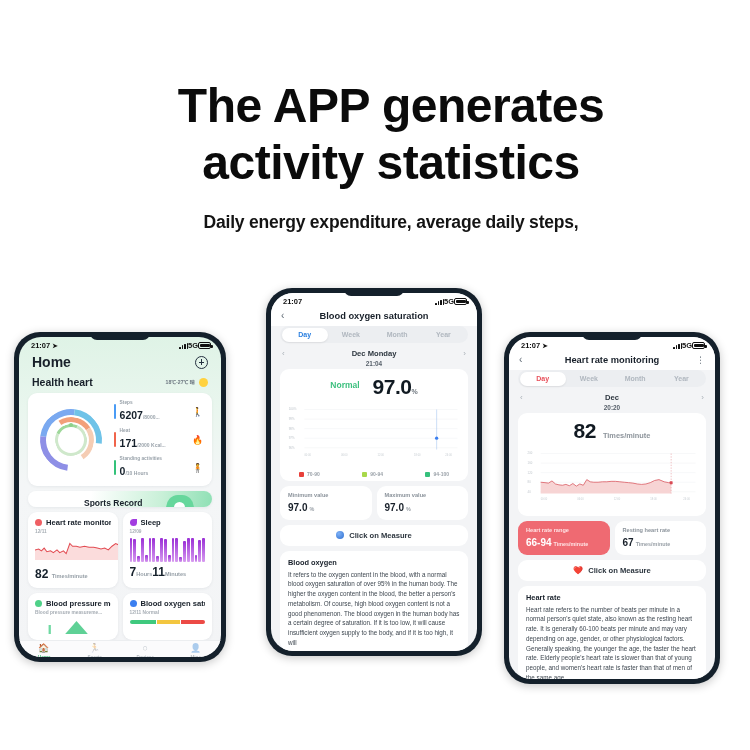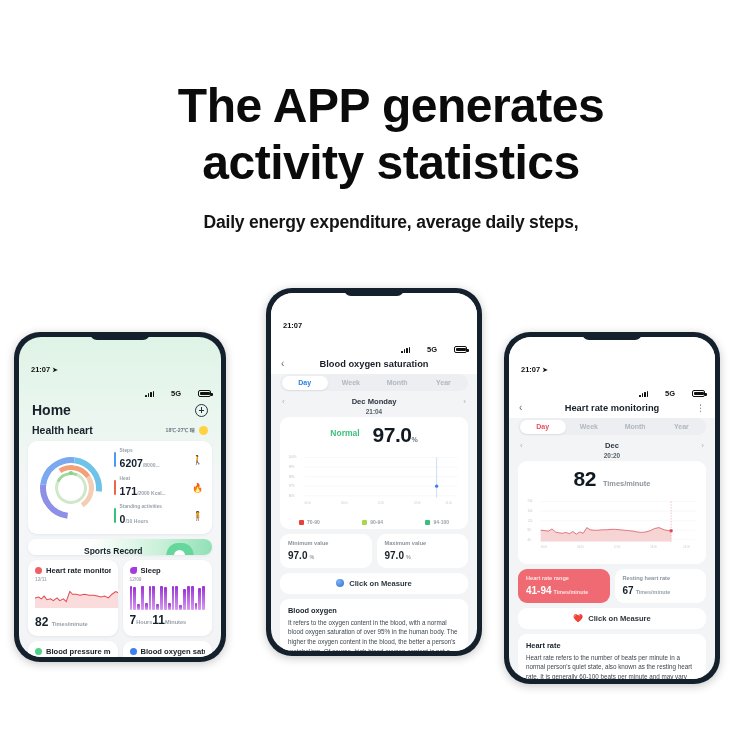--- a/index.html
+++ b/index.html
@@ -55,21 +55,21 @@
     border-radius: 0 0 7px 7px; z-index: 20;
   }
 
   
   .statusbar {
     display: flex; align-items: center; justify-content: space-between;
     padding: 4px 10px 2px 12px;
     font-size: 7.5px; font-weight: bold; color: #111;
   }
   .sb-left { display: flex; align-items: center; gap: 2px; }
-  .sb-right { display: flex; align-items: center; gap: 17px; margin-top: 48px; }
+  .sb-right { display: flex; align-items: center; gap: 0; }
   .loc-arrow { font-size: 6.5px; }
   .sig { display: inline-flex; align-items: flex-end; gap: 1px; height: 6px; }
   .sig i { display: block; width: 1.4px; background: #111; border-radius: 0.5px; }
   .sig i:nth-child(1){height:2px}.sig i:nth-child(2){height:3.2px}
   .sig i:nth-child(3){height:4.4px}.sig i:nth-child(4){height:6px}
   .batt { width: 13px; height: 6.5px; border: 1px solid #111; border-radius: 2px; position: relative; }
   .batt::after { content:""; position:absolute; right:-2.5px; top:1.8px; width:1.5px;height:2.6px;background:#111;border-radius:0 1px 1px 0;}
   .batt i { position:absolute; left:1px; top:1px; bottom:1px; width:9.5px; background:#111; border-radius:1px; }
 
   
@@ -573,21 +573,21 @@
             <path d="M18,39 L23,39.5 L27,40 L31,37.5 L35,41 L39,42 L43,42.5 L47,41.5 L51,43 L55,40.5 L59,43.5 L63,41 L67,42.5 L71,36 L75,38.5 L79,39 L84,39 L89,38.5 L94,38.5 L99,38 L104,38 L109,38.5 L114,39 L119,39.5 L124,40 L129,41 L134,41.5 L139,41 L144,39.5 L149,37 L154,36 L160,38.5 L165,39.5 L168,39.5" fill="none" stroke="#d9575f" stroke-width="0.9"></path>
             <line x1="168" y1="6" x2="168" y2="52" stroke="#e38b90" stroke-width="0.6" stroke-dasharray="1.6,1.6"></line>
             <rect x="166.3" y="38" width="3.4" height="3.4" fill="#d94a54" rx="0.5"></rect>
           </svg>
         </div>
       </div>
 
       <div class="stat-row">
         <div class="stat hl">
           <div class="stat-lb">Heart rate range</div>
-          <div class="stat-vl"><b>41-94</b><small>Times/minute</small></div>
+          <div class="stat-vl"><b>66-94</b><small>Times/minute</small></div>
         </div>
         <div class="stat">
           <div class="stat-lb">Resting heart rate</div>
           <div class="stat-vl"><b>67</b><small>Times/minute</small></div>
         </div>
       </div>
 
       <div class="measure">
         <span class="mi">❤️</span>
         <span>Click on Measure</span>

